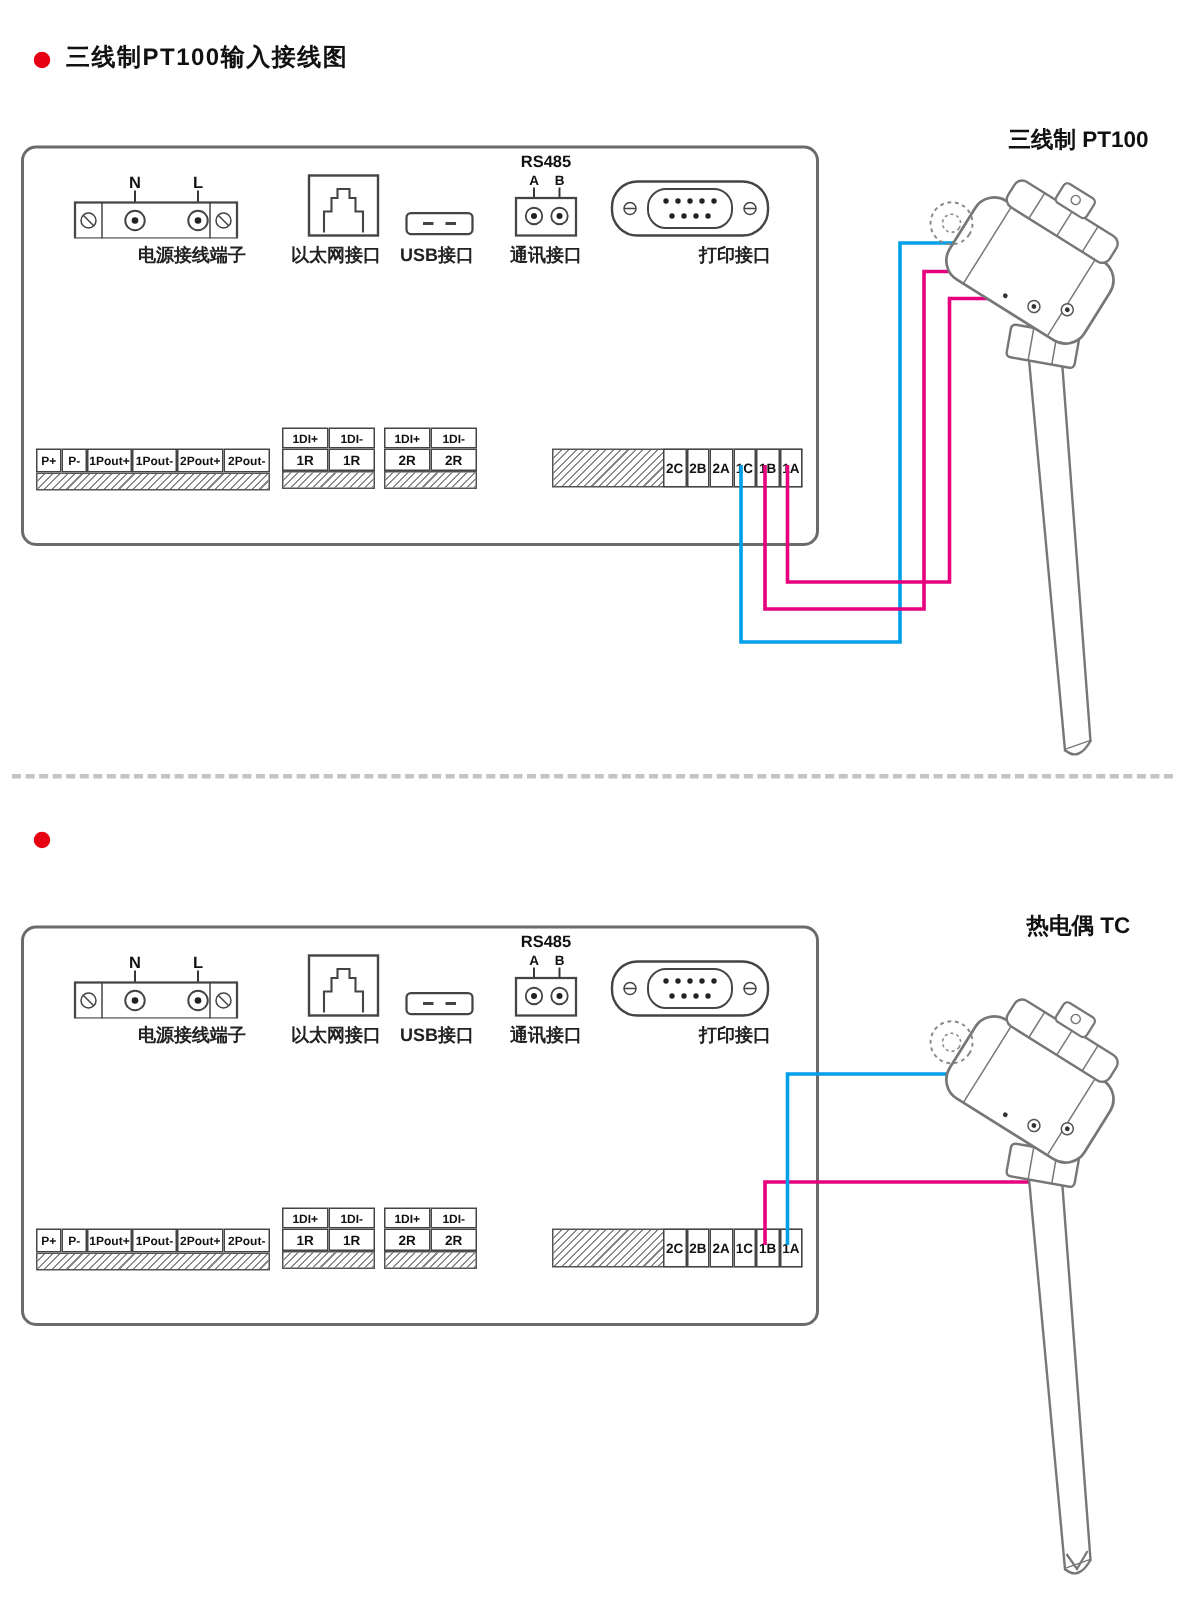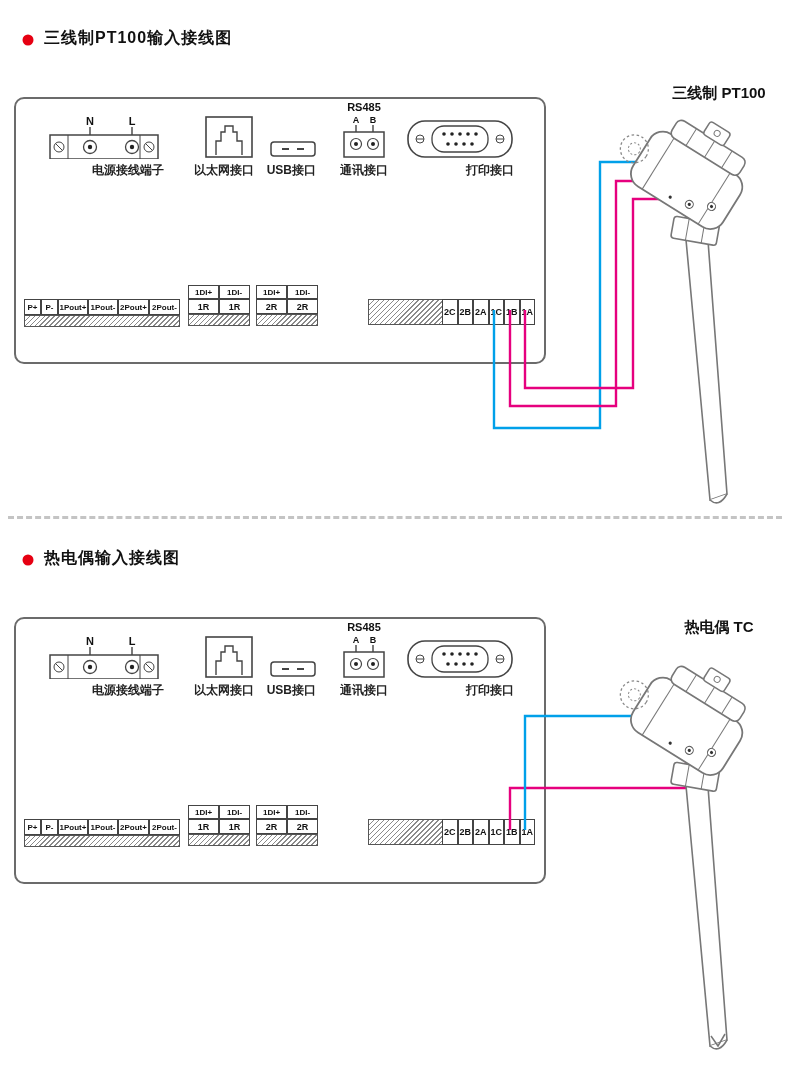--- a/index.html
+++ b/index.html
@@ -5,21 +5,21 @@
   html,body{margin:0;padding:0;background:#fff;}
   .page{position:relative;width:790px;height:1067px;background:#fff;overflow:hidden;
         font-family:"Liberation Sans",sans-serif;color:#111;}
   .section{position:absolute;left:0;width:790px;}
   .sec0{top:0;height:520px;}
   .sec1{top:520px;height:547px;}
   .bullet{position:absolute;left:22px;top:34px;width:12px;height:12px;}
   .title{position:absolute;left:44px;top:28px;font-size:16px;font-weight:bold;letter-spacing:1px;}
   .sensor-label{position:absolute;left:648px;top:84px;width:142px;text-align:center;
                 font-size:15px;font-weight:bold;}
-  .sec1 .sensor-label{top:98px;}
+  .sec1 .sensor-label{top:88px;}
   .panel{position:absolute;left:14px;top:97px;width:528px;height:263px;
          border:2px solid #6b6b6b;border-radius:10px;background:#fff;}
   .comp{position:absolute;display:flex;flex-direction:column;align-items:flex-end;
         justify-content:flex-end;height:64px;}
   .comp-label{font-size:12px;font-weight:bold;white-space:nowrap;margin-top:3px;color:#222;}
   .strip{position:absolute;text-align:right;}
   .trow{display:flex;}
   .tcell{box-sizing:border-box;border:1px solid #444;background:#fff;height:16px;
          display:flex;align-items:center;justify-content:center;
          font-size:8px;font-weight:bold;white-space:nowrap;overflow:hidden;}
@@ -214,21 +214,20 @@
       <use href="#probe-sym"></use>
     </svg>
   </div>
 
   <div class="separator"></div>
 
   <div class="section sec1">
     <svg class="bullet" width="12" height="12">
       <circle cx="6" cy="6" r="5.5" fill="#e60012"></circle>
     </svg>
-    <div class="title">热电偶输入接线图</div>
     <div class="sensor-label">热电偶 TC</div>
 
     <svg class="wires" width="790" height="547">
       <path d="M510 310 V268 H686 V208" fill="none" stroke-width="2.4" stroke="#e6007e"></path>
       <path d="M525 310 V196 H652" fill="none" stroke-width="2.4" stroke="#00a0e9"></path>
     </svg>
 
     <div>
   <div class="panel">
 

